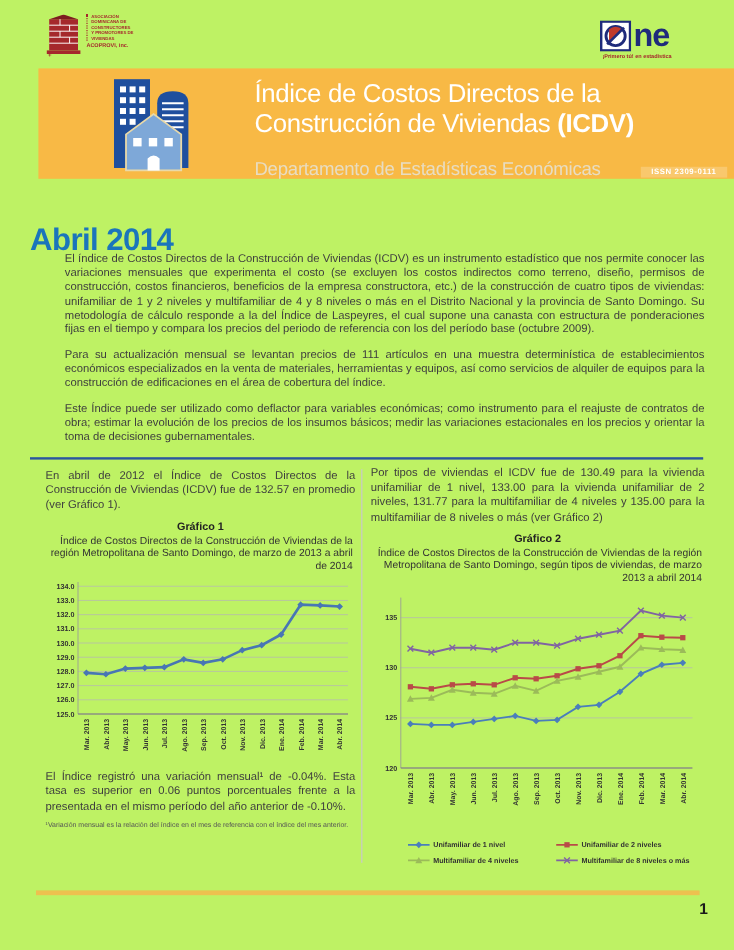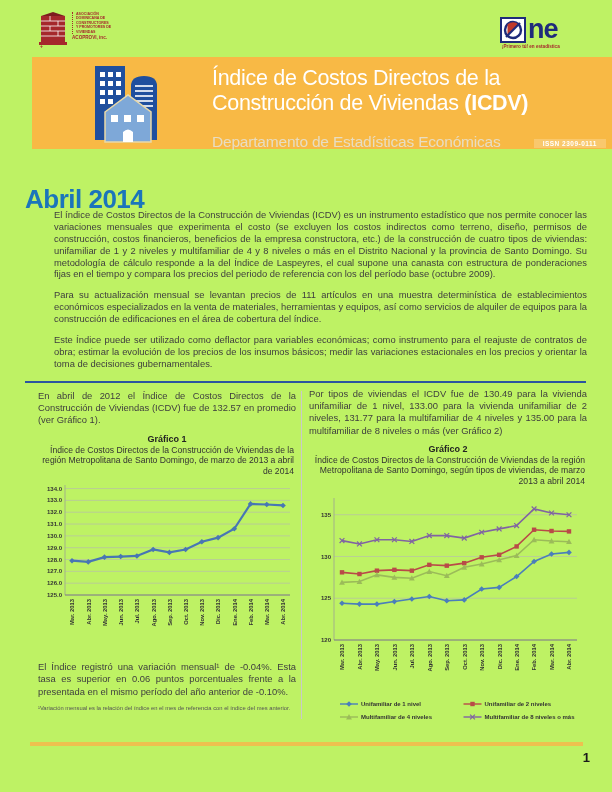--- a/index.html
+++ b/index.html
@@ -198,21 +198,21 @@
         <path d="M115.15384615384616 66.66236559139797L117.95384615384616 69.46236559139797L115.15384615384616 72.26236559139797L112.35384615384616 69.46236559139797Z" fill="#4876b4"></path>
         <path d="M131.3846153846154 69.6193548387098L134.1846153846154 72.4193548387098L131.3846153846154 75.21935483870979L128.58461538461538 72.4193548387098Z" fill="#4876b4"></path>
         <path d="M147.6153846153846 66.66236559139797L150.41538461538462 69.46236559139797L147.6153846153846 72.26236559139797L144.8153846153846 69.46236559139797Z" fill="#4876b4"></path>
         <path d="M163.84615384615384 58.97419354838717L166.64615384615385 61.77419354838717L163.84615384615384 64.57419354838717L161.04615384615383 61.77419354838717Z" fill="#4876b4"></path>
         <path d="M180.07692307692307 54.834408602150674L182.87692307692308 57.63440860215067L180.07692307692307 60.43440860215067L177.27692307692305 57.63440860215067Z" fill="#4876b4"></path>
         <path d="M196.30769230769232 45.9634408602152L199.10769230769233 48.7634408602152L196.30769230769232 51.563440860215195L193.5076923076923 48.7634408602152Z" fill="#4876b4"></path>
         <path d="M212.53846153846155 21.12473118279595L215.33846153846156 23.924731182795952L212.53846153846155 26.724731182795953L209.73846153846154 23.924731182795952Z" fill="#4876b4"></path>
         <path d="M228.76923076923077 21.716129032258106L231.56923076923078 24.516129032258107L228.76923076923077 27.316129032258107L225.96923076923076 24.516129032258107Z" fill="#4876b4"></path>
         <path d="M245 22.662365591398032L247.8 25.462365591398033L245 28.262365591398034L242.2 25.462365591398033Z" fill="#4876b4"></path>
       </svg>
-    <p class="col-para" style="margin-top:26px">El Índice registró una variación mensual¹ de -0.04%. Esta tasa es superior en 0.06 puntos porcentuales frente  a la presentada en el mismo período del año anterior de -0.10%.</p>
+    <p class="col-para" style="margin-top:6px">El Índice registró una variación mensual¹ de -0.04%. Esta tasa es superior en 0.06 puntos porcentuales frente  a la presentada en el mismo período del año anterior de -0.10%.</p>
     <div class="footnote">¹Variación mensual es la relación del índice en el mes de referencia con el índice del mes anterior.</div>
   </div>
 
   <div class="col-right">
     <p class="col-para">Por tipos de viviendas el ICDV fue de 130.49 para la vivienda unifamiliar de 1 nivel, 133.00 para la vivienda unifamiliar de 2 niveles, 131.77 para la multifamiliar de 4 niveles y 135.00 para la multifamiliar de 8 niveles o más (ver Gráfico 2)</p>
     <div class="chart-label">Gráfico 2</div>
     <div class="chart-caption">Índice de Costos Directos de la Construcción de Viviendas de la región Metropolitana de Santo Domingo, según tipos de viviendas, de marzo 2013 a abril 2014</div>
     <svg class="chart-box" width="278" height="238" viewBox="0 0 278 238">
         <line x1="25" x2="268" y1="150" y2="150" stroke="#b5b5b5" stroke-width="0.6"></line>
         <text x="22" y="152.1" text-anchor="end" font-size="6" font-weight="700" fill="#333">120</text>

